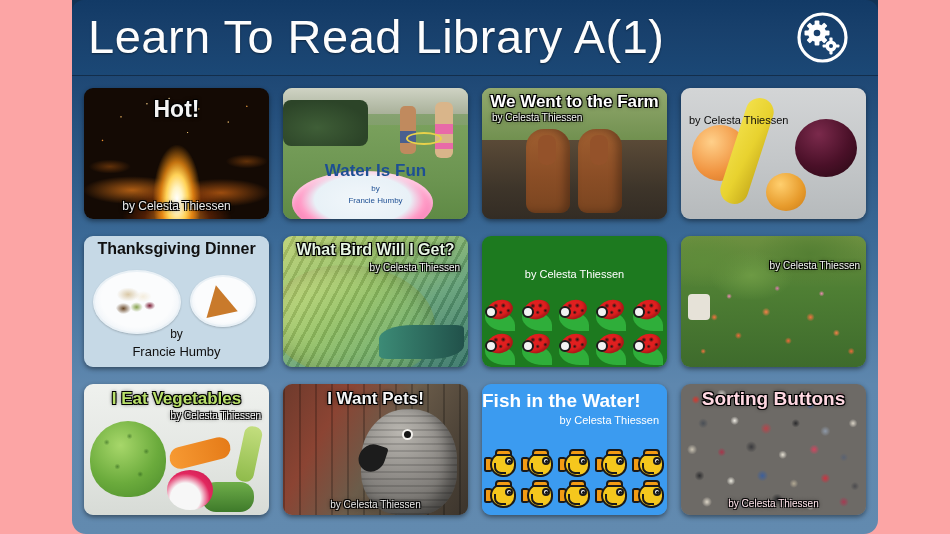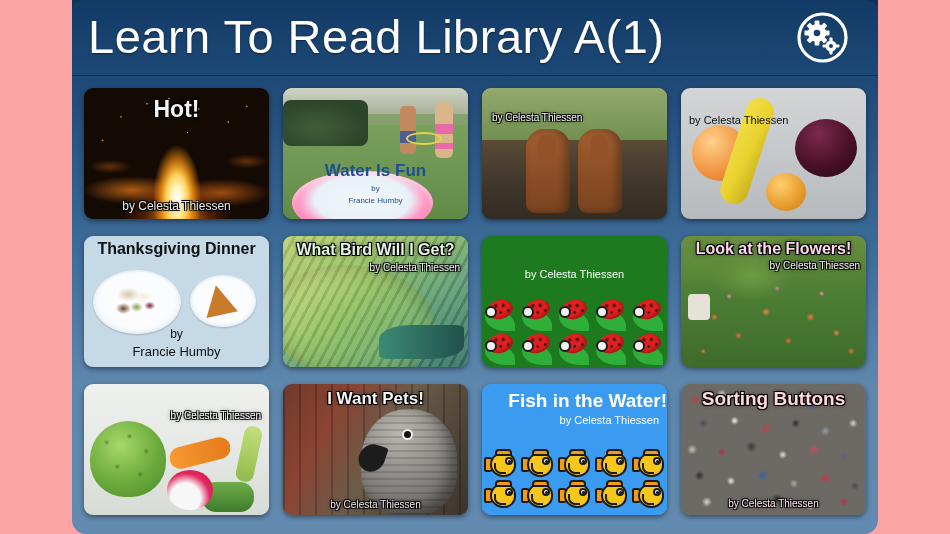--- a/index.html
+++ b/index.html
@@ -313,20 +313,21 @@
           <div class="byline" style="left:0;right:0;bottom:14px;text-align:center;font-size:8px;color:#1d4f93;">Francie Humby</div>
         </div>
 
         <div class="card">
           <div class="cover cv-farm">
             <div class="field"></div>
             <div class="mud"></div>
             <div class="horse h1"></div>
             <div class="horse h2"></div>
           </div>
+          <div class="title-txt ol-dark" style="left:0;right:0;top:4px;text-align:center;font-size:17px;color:#ffffff;">We Went to the Farm</div>
           <div class="byline ol-dark" style="left:10px;top:24px;font-size:10px;color:#f2f2f2;">by Celesta Thiessen</div>
         </div>
 
         <div class="card">
           <div class="cover cv-fruit">
             <div class="peach"></div>
             <div class="plum"></div>
             <div class="banana"></div>
             <div class="apricot"></div>
           </div>
@@ -419,35 +420,35 @@
           </div>
           <div class="byline" style="left:0;right:0;top:32px;text-align:center;font-size:11px;color:#ffffff;">by Celesta Thiessen</div>
         </div>
 
         <div class="card">
           <div class="cover cv-flowers">
             <div class="bushes"></div>
             <div class="pot"></div>
             <div class="blooms"></div>
           </div>
-          <div class="title-txt ol-dark" style="left:0;right:0;top:4px;text-align:center;font-size:16px;color:#ffd9ea;">Look at the Flowers!</div>
           <div class="byline ol-dark" style="right:6px;top:24px;font-size:10px;color:#f4f4f4;">by Celesta Thiessen</div>
         </div>
       </div>
 
       <div class="row">
 
         <div class="card">
           <div class="cover cv-veg">
             <div class="celery"></div>
             <div class="carrot"></div>
             <div class="cuke"></div>
             <div class="radish"></div>
             <div class="broccoli"></div>
           </div>
+          <div class="title-txt ol-dark" style="left:0;right:0;top:5px;text-align:center;font-size:17px;color:#b9e06a;">I Eat Vegetables</div>
           <div class="byline ol-dark" style="right:8px;top:26px;font-size:10px;color:#f7f7f7;">by Celesta Thiessen</div>
         </div>
 
         <div class="card">
           <div class="cover cv-pets">
             <div class="cagebars"></div>
             <div class="parrot"></div>
             <div class="beak"></div>
             <div class="eye"></div>
           </div>
@@ -527,21 +528,21 @@
                 <div class="fish">
                     <div class="fish-tail"></div>
                     <div class="fish-body"></div>
                     <div class="fish-fin"></div>
                     <div class="fish-mouth"></div>
                     <div class="fish-eye"></div>
                   </div>
               </div>
             </div>
           </div>
-          <div class="title-txt" style="left:0;right:0;top:6px;text-align:right;font-size:19px;color:#ffffff;">Fish in the Water!</div>
+          <div class="title-txt" style="left:0;right:0;top:6px;text-align:left;font-size:19px;color:#ffffff;">Fish in the Water!</div>
           <div class="byline" style="right:8px;top:30px;font-size:11px;color:#ffffff;">by Celesta Thiessen</div>
         </div>
 
         <div class="card">
           <div class="cover cv-buttons">
             <div class="btns"></div>
           </div>
           <div class="title-txt ol-dark" style="left:0;right:0;top:4px;text-align:center;font-size:19px;color:#ffd8e2;">Sorting Buttons</div>
           <div class="byline ol-dark" style="left:0;right:0;bottom:6px;text-align:center;font-size:10px;color:#ffe3ea;">by Celesta Thiessen</div>
         </div>

